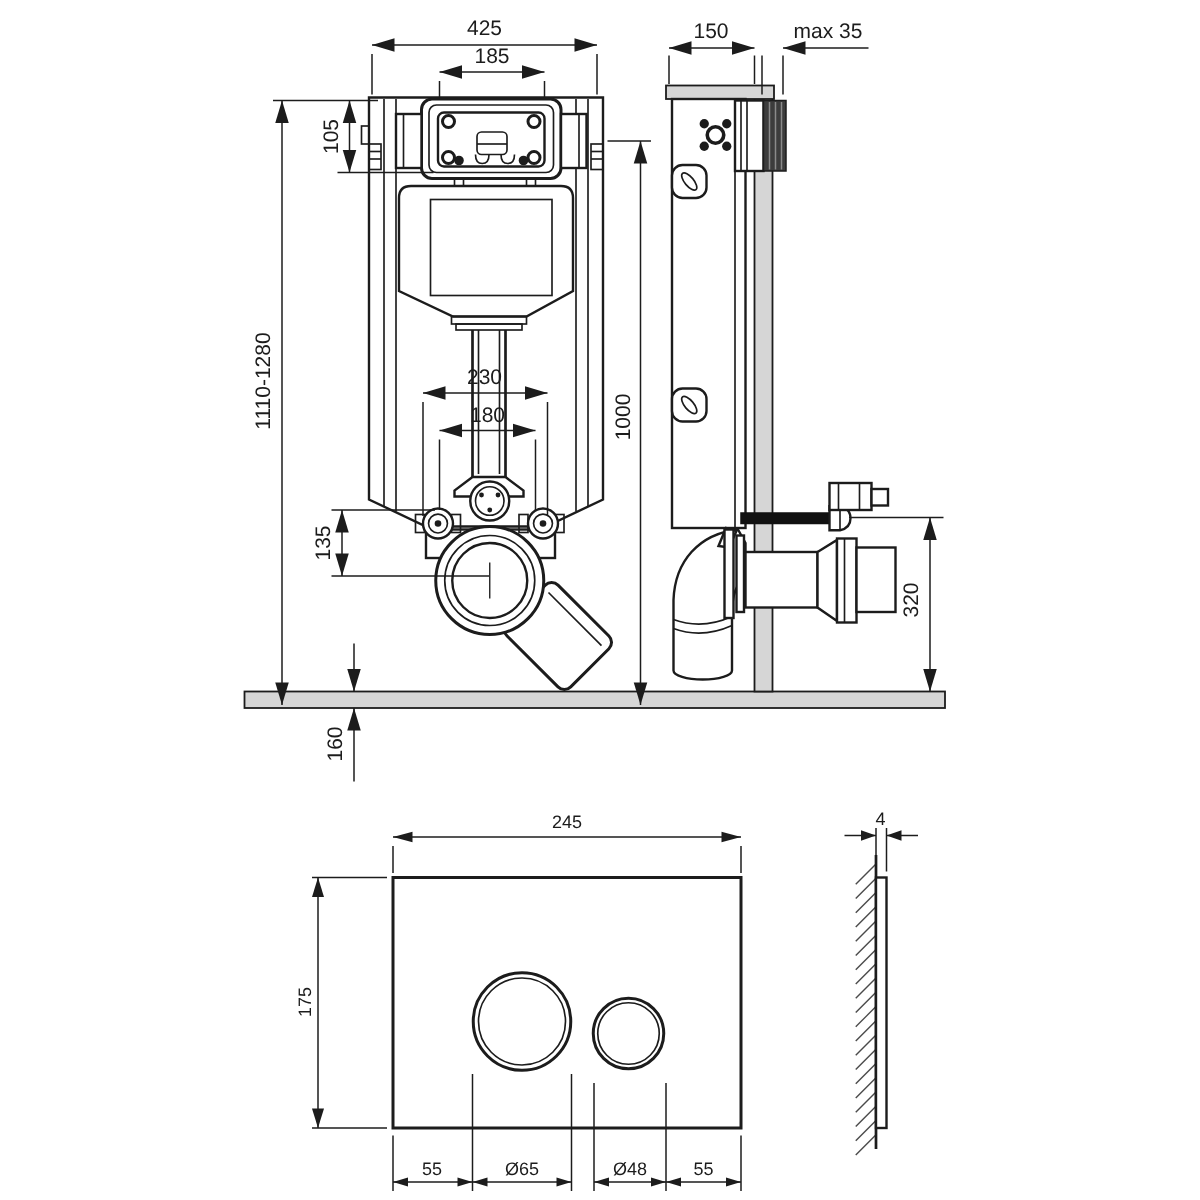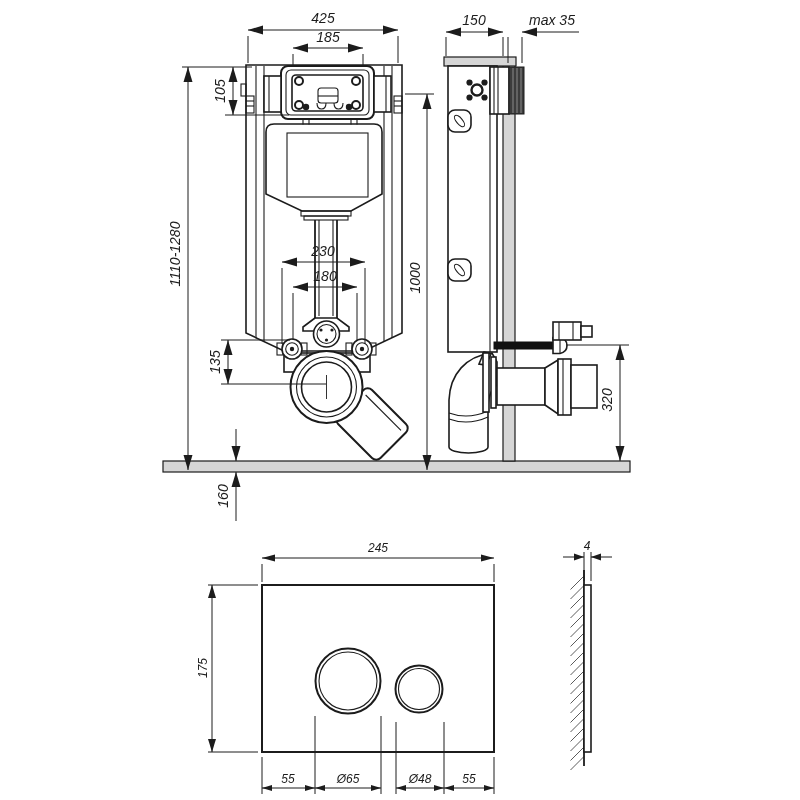--- a/index.html
+++ b/index.html
@@ -1,16 +1,16 @@
 <!DOCTYPE html>
 <html><head>
 <meta charset="utf-8">
 <style>
   html,body{margin:0;padding:0;background:#ffffff;}
-  .stage{width:800px;height:800px;position:relative;background:#fff;font-family:"Liberation Sans",sans-serif;font-style:italic;}
+  .stage{width:800px;height:800px;position:relative;background:#fff;font-family:"Liberation Sans",sans-serif;}
   svg{display:block;}
   .outline{fill:#ffffff;stroke:#1c1c1c;stroke-width:1.6;}
   .thin{fill:none;stroke:#1c1c1c;stroke-width:1.1;}
   .thick{fill:none;stroke:#1c1c1c;stroke-width:1.8;}
   .dim{stroke:#1c1c1c;stroke-width:1;fill:none;}
   .arr{fill:#1c1c1c;stroke:none;}
   .dimtext{fill:#1c1c1c;font-size:14px;font-family:"Liberation Sans",sans-serif;}
   .dimtext-sm{fill:#1c1c1c;font-size:12px;font-family:"Liberation Sans",sans-serif;}
   .grayfill{fill:#d6d6d6;stroke:#1c1c1c;stroke-width:1.2;}
   .darkfill{fill:#3c3c3c;stroke:#1c1c1c;stroke-width:1;}

